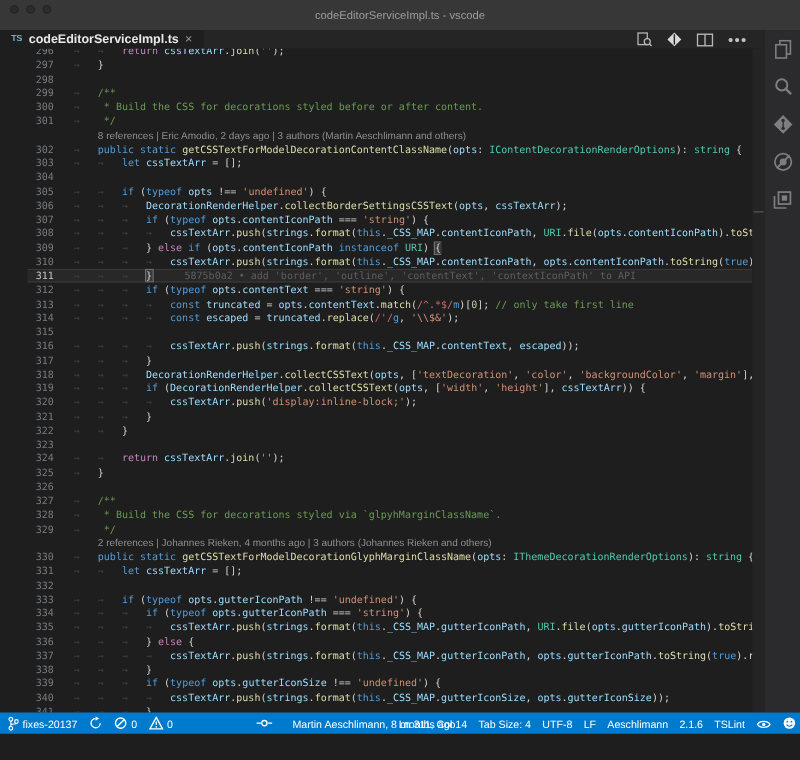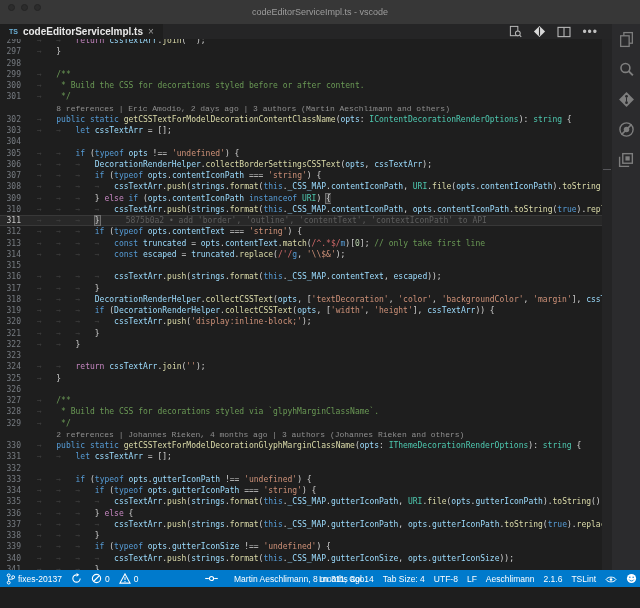--- a/index.html
+++ b/index.html
@@ -27,30 +27,30 @@
   .tab-actions { margin-left:auto; display:flex; align-items:center; gap:11px;
                  padding-right:14px; color:#c0c0c0; }
   .tab-actions svg { display:block; }
   .more-dots { font-size:12px; letter-spacing:1px; color:#c0c0c0; line-height:6px; }
 
   
   .editor-wrap { flex:1; display:flex; min-height:0; }
   .editor { flex:1; min-width:0; overflow:hidden; background:#1e1e1e;
             font-family:"DejaVu Sans Mono", monospace; font-size:8px;
             padding-top:0; position:relative; }
-  .lines { margin-top:-4px; }
+  .lines { margin-top:-4px;margin-left:22px; }
   .row { display:flex; height:11.25px; line-height:11.25px; white-space:pre; }
   .ln  { width:21px; min-width:21px; text-align:right; color:#777c82;
          padding-right:0; font-size:8px; }
   .code { white-space:pre; color:#d4d4d4; padding-left:16px; overflow:hidden; }
   .tab-ind { color:#3e3e3e; }
   .cur { background:#282828; box-shadow: inset 0 1px 0 #383838, inset 0 -1px 0 #383838; }
   .cur .ln { color:#c6c6c6; }
   .blame { color:#5f5f5f; padding-left:26px; }
-  .lens-text { font-family:Liberation Mono, monospace; font-size:8px; color:#8f8f8f; }
+  .lens-text { font-family:Liberation Sans, sans-serif; font-size:8px; color:#8f8f8f; }
 
   .c-kw{color:#569cd6}.c-ctrl{color:#c586c0}.c-str{color:#ce9178}
   .c-fn{color:#dcdcaa}.c-var{color:#9cdcfe}.c-type{color:#4ec9b0}
   .c-cmt{color:#6a9955}.c-num{color:#b5cea8}.c-re{color:#d16969}
   .c-punc{color:#d4d4d4}
   .c-brk{color:#d4d4d4; outline:1px solid #6e6e6e; background:#3b3b3b;}
 
   
   .vscroll { width:10px; background:#242425; position:relative; }
   .vscroll .marker { position:absolute; left:1px; right:1px; top:130px;

